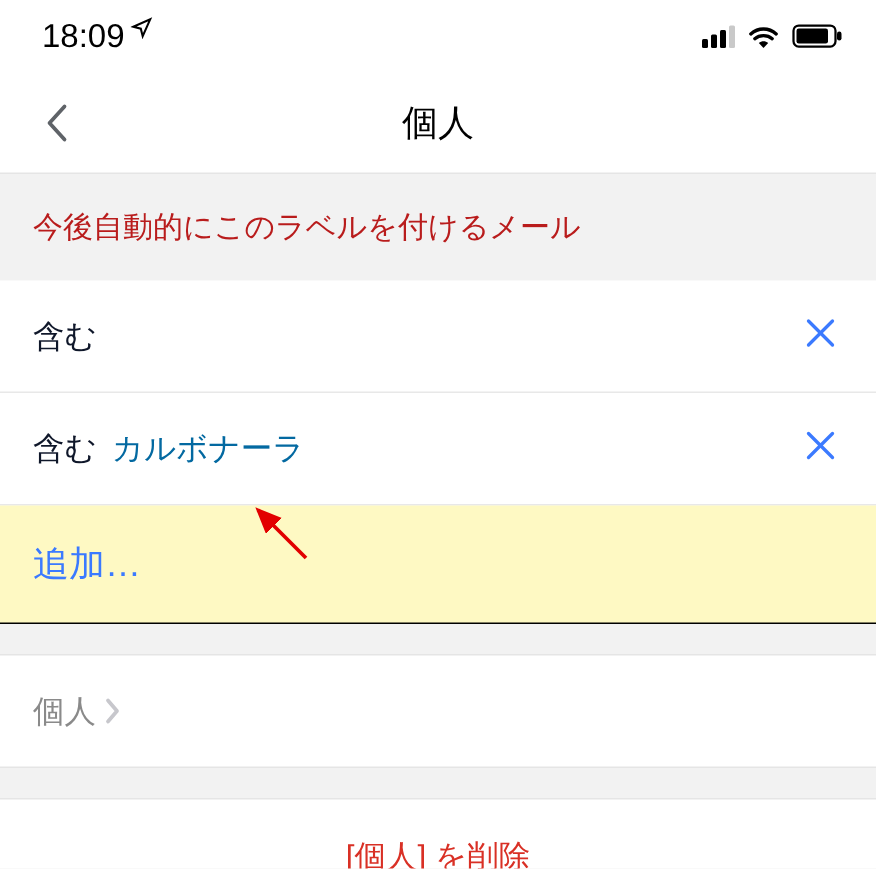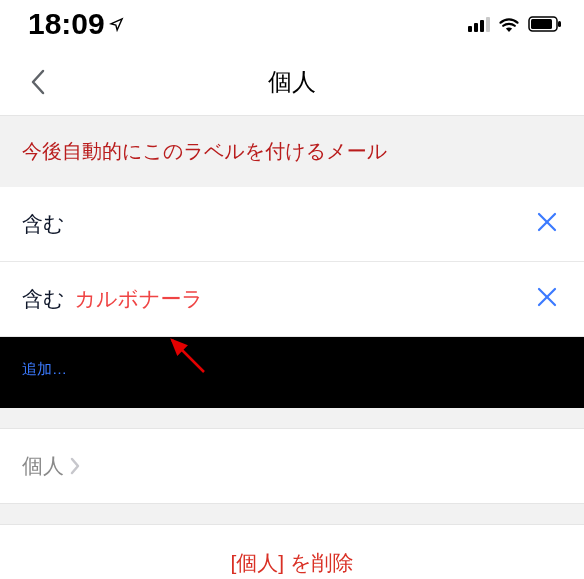--- a/index.html
+++ b/index.html
@@ -17,24 +17,24 @@
     }
     .status-bar {
       background: #fff;
       height: 48px;
       display: flex;
       align-items: center;
       justify-content: space-between;
       padding: 0 22px 0 28px;
     }
     .status-time {
-      font-size: 30px;
-      font-weight: 700;
-      display: flex;
-      align-items: center;
+      font-size: 22px;
+      font-weight: 400;
+      display: flex;
+      align-items: flex-start;
       gap: 4px;
     }
     .status-right {
       display: flex;
       align-items: center;
       gap: 8px;
     }
     .signal-icon {
       display: flex;
       align-items: flex-end;
@@ -85,21 +85,21 @@
       display: flex;
       align-items: center;
       border-bottom: 1px solid #e8e8e8;
       font-size: 21px;
     }
     .row-label {
       color: #0f172a;
       margin-right: 10px;
     }
     .row-value {
-      color: #ef4444;
+      color: #0369a1;
       flex: 1;
     }
     .row-value-right {
       color: #8a8a8a;
       margin-right: 6px;
     }
     .blurred {
       background: #e8e8e8;
       width: 58px;
       height: 24px;
@@ -108,26 +108,26 @@
     }
     .close-x {
       color: #3b7aff;
       font-size: 28px;
       font-weight: 300;
       cursor: pointer;
       line-height: 1;
       padding: 0 4px;
     }
     .add-row {
-      background: #000000;
+      background: #fef9c3;
       padding: 23px 22px;
-      font-size: 15px;
+      font-size: 24px;
       color: #3b7aff;
       cursor: pointer;
-      border-bottom: 6px solid #000000;
+      border-bottom: 1px solid #000000;
     }
     .name-row {
       background: #fff;
       padding: 23px 22px;
       display: flex;
       align-items: center;
       font-size: 21px;
       border-top: 1px solid #e5e5e5;
       border-bottom: 1px solid #e5e5e5;
       margin-top: 20px;

